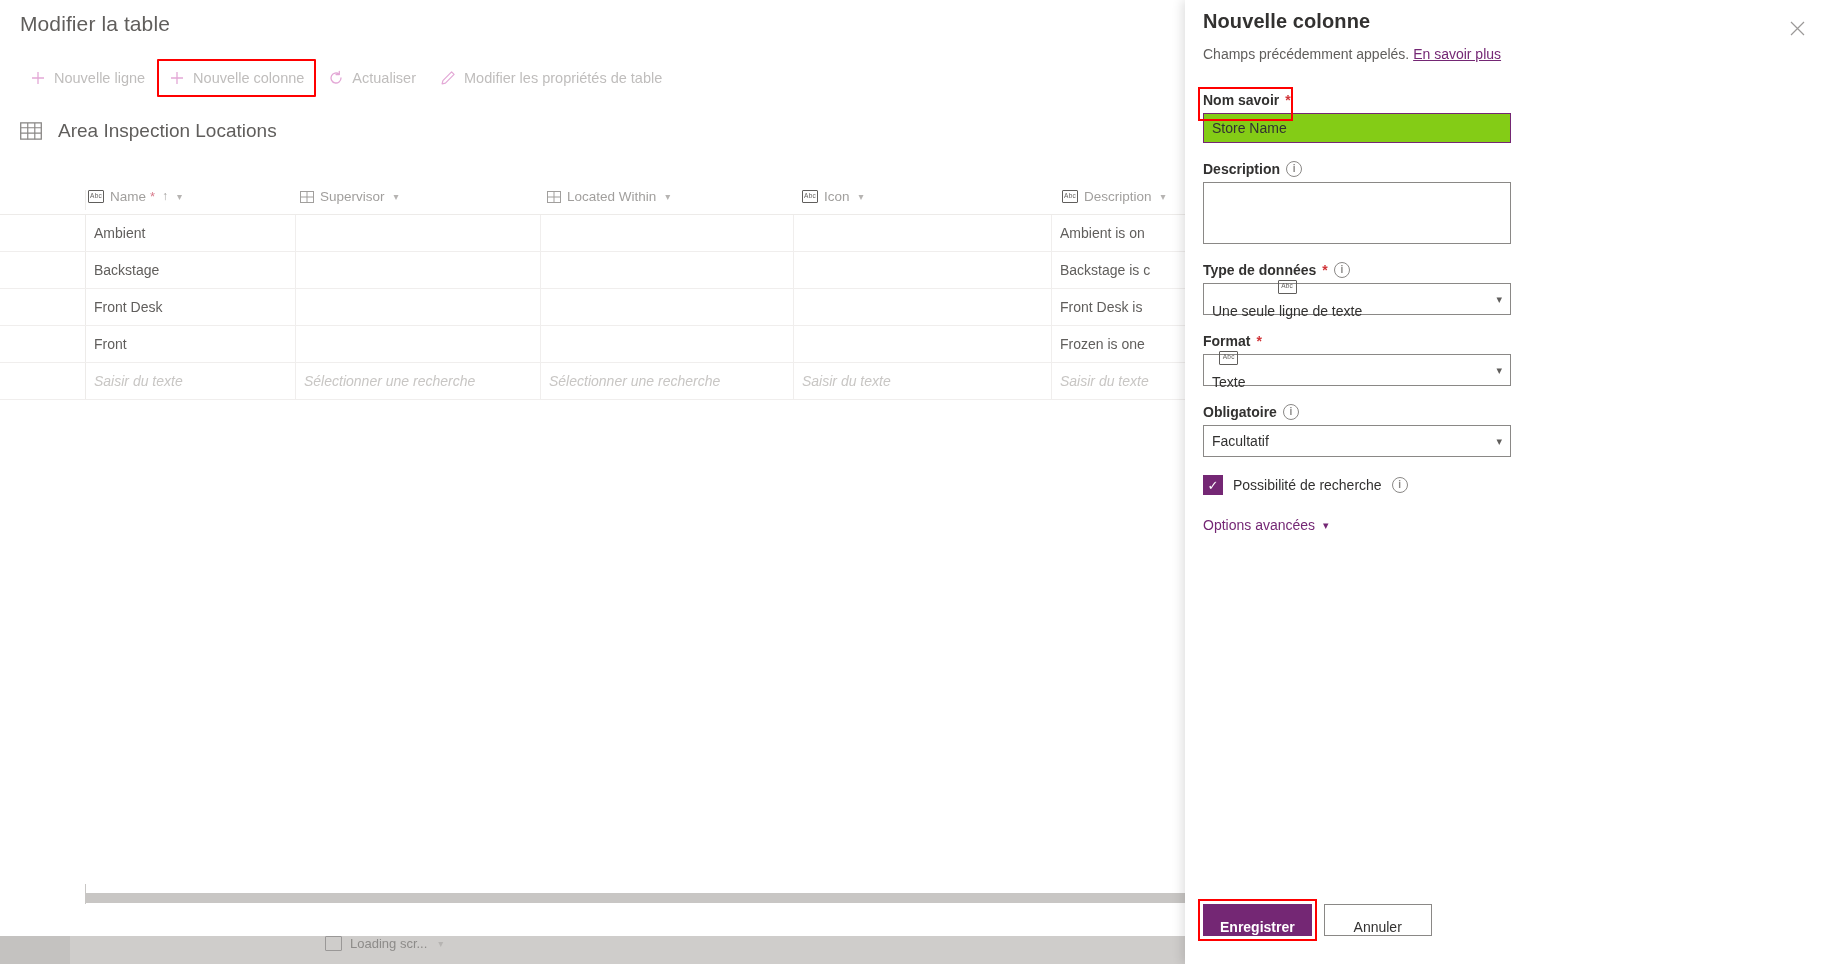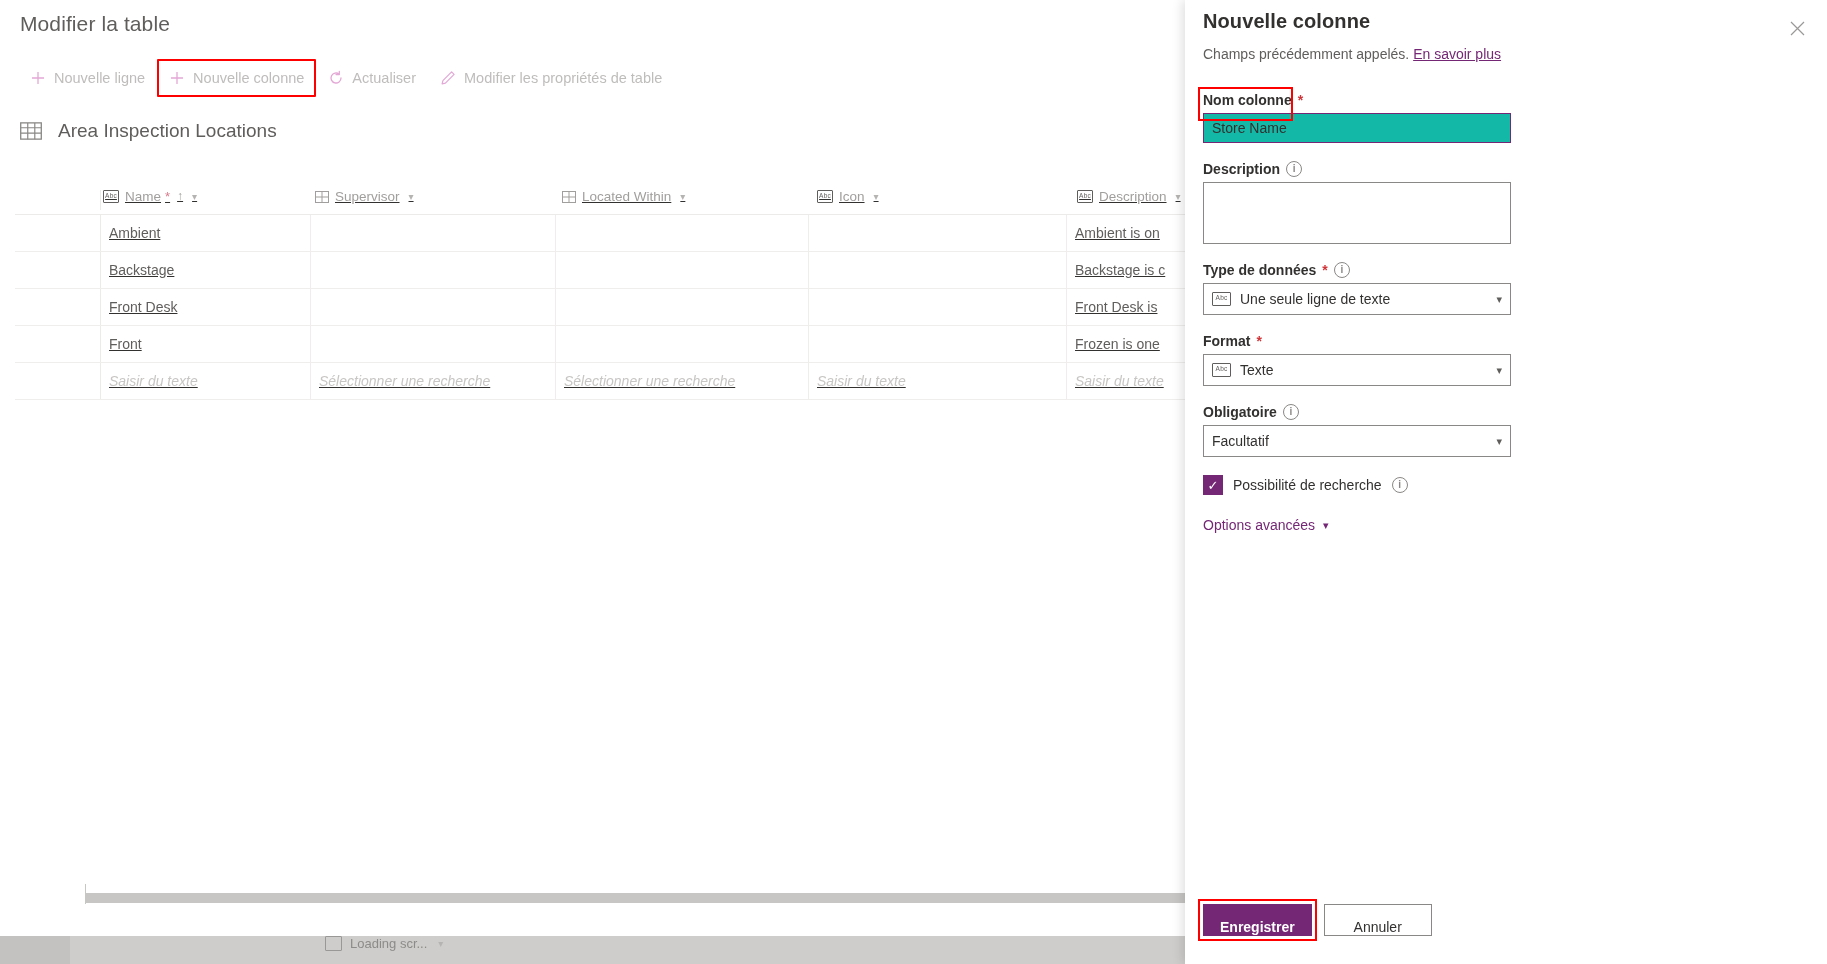--- a/index.html
+++ b/index.html
@@ -43,23 +43,22 @@
     border:2.5px solid #ff0000;border-radius:1px;pointer-events:none;
   }
   
   .tbl-title-row{
     position:absolute;left:18px;top:118px;display:flex;align-items:center;gap:14px;
   }
   .tbl-title-row .tblicon{width:26px;height:26px;color:#8a8886;}
   .tbl-title{font-size:19px;color:#605e5c;}
   
   .grid{
-    position:absolute;left:15px;top:178px;width:1185px;
+    position:absolute;left:0;top:178px;width:1185px;
     font-size:14px;
-    text-decoration:underline;
   }
   .grid-head{
     display:flex;height:36px;align-items:center;
     border-bottom:1px solid #edebe9;
   }
   .gutter{width:85px;flex:none;height:36px;}
   .grid-head .gutter{border-right:1px solid #edebe9;height:20px;margin-top:8px;}
   .hcell{
     display:flex;align-items:center;gap:6px;
     color:#a19f9d;font-size:13.5px;height:36px;flex:none;
@@ -132,38 +131,38 @@
   .info-i{
     width:14px;height:14px;border:1.3px solid #8a8886;border-radius:50%;
     display:inline-flex;align-items:center;justify-content:center;
     font-size:10px;color:#8a8886;font-weight:700;font-style:normal;
     line-height:1;flex:none;
   }
   .field-block{margin-bottom:18px;position:relative;}
   .textbox{
     width:308px;height:30px;border:1px solid #742774;box-sizing:border-box;
     display:flex;align-items:center;padding-left:8px;
-    font-size:14px;color:#323130;background:#14b8a6;
+    font-size:14px;color:#323130;background:#84cc16;
   }
   .textbox .valbox{
     position:relative;
   }
   .redbox{
     position:absolute;left:-5px;top:-5px;width:95px;height:34px;
     border:2.5px solid #ff0000;box-sizing:border-box;pointer-events:none;
   }
   .textarea{
     width:308px;height:62px;border:1px solid #8a8886;box-sizing:border-box;background:#fff;
   }
   .dropdown{
     width:308px;height:32px;border:1px solid #8a8886;box-sizing:border-box;
     display:flex;align-items:center;padding:0 8px;
     font-size:14px;color:#323130;background:#fff;justify-content:space-between;
   }
-  .dd-left{display:flex;align-items:center;gap:9px;}
+  .dd-left{display:flex;align-items:center;gap:9px;flex-direction:column;}
   .dd-chev{color:#605e5c;font-size:11px;}
   .abc-ico{
     width:17px;height:12px;border:1px solid #605e5c;border-radius:1px;
     font-size:6.5px;line-height:10px;text-align:center;color:#605e5c;flex:none;
     letter-spacing:.2px;
   }
   .checkrow{
     display:flex;align-items:center;gap:10px;margin-top:4px;margin-bottom:22px;
   }
   .cbox{
@@ -364,21 +363,21 @@
       <svg width="15" height="15" viewBox="0 0 15 15">
           <path d="M1 1l13 13M14 1L1 14" stroke="currentColor" stroke-width="1.2" fill="none"></path>
         </svg>
     </div>
   </div>
 
   <div class="fields">
 
     <div class="field-block">
       <div class="flabel">
-        <span>Nom colonne</span>
+        <span>Nom savoir</span>
         <span class="star">*</span>
       </div>
       <div class="textbox">
         <span class="valbox">Store Name</span>
         <span class="redbox"></span>
       </div>
     </div>
 
     <div class="field-block">
       <div class="flabel">

